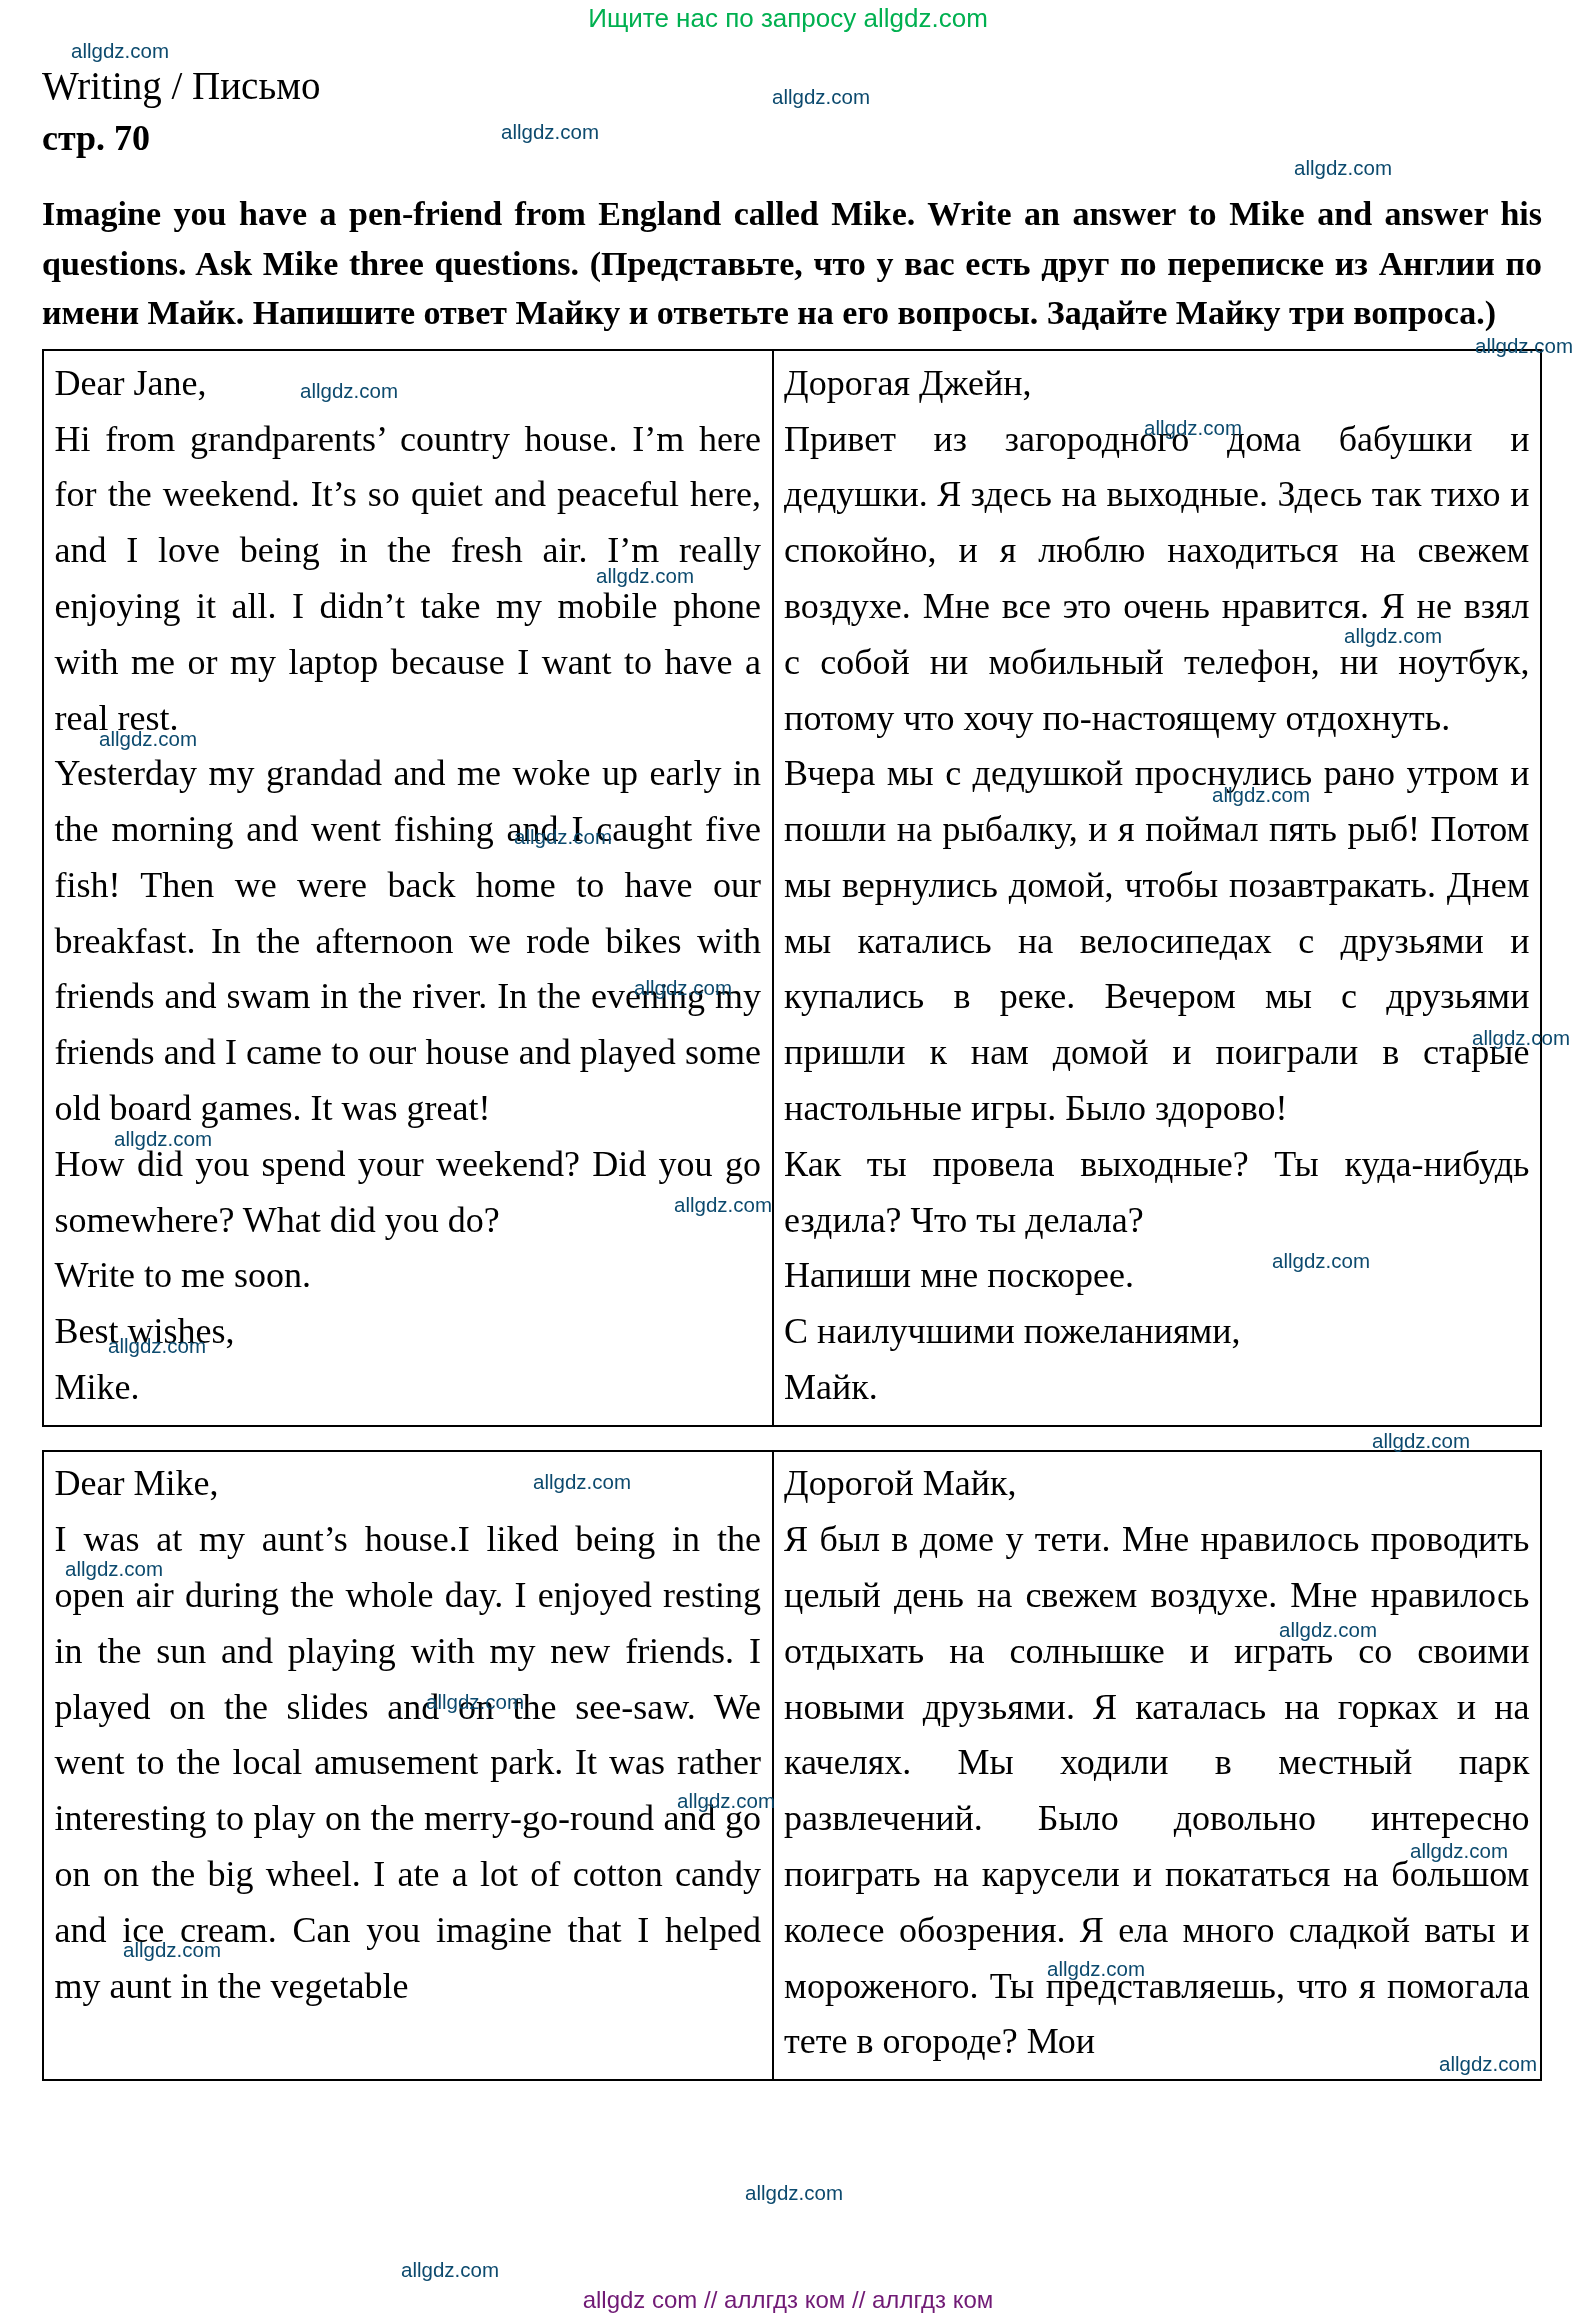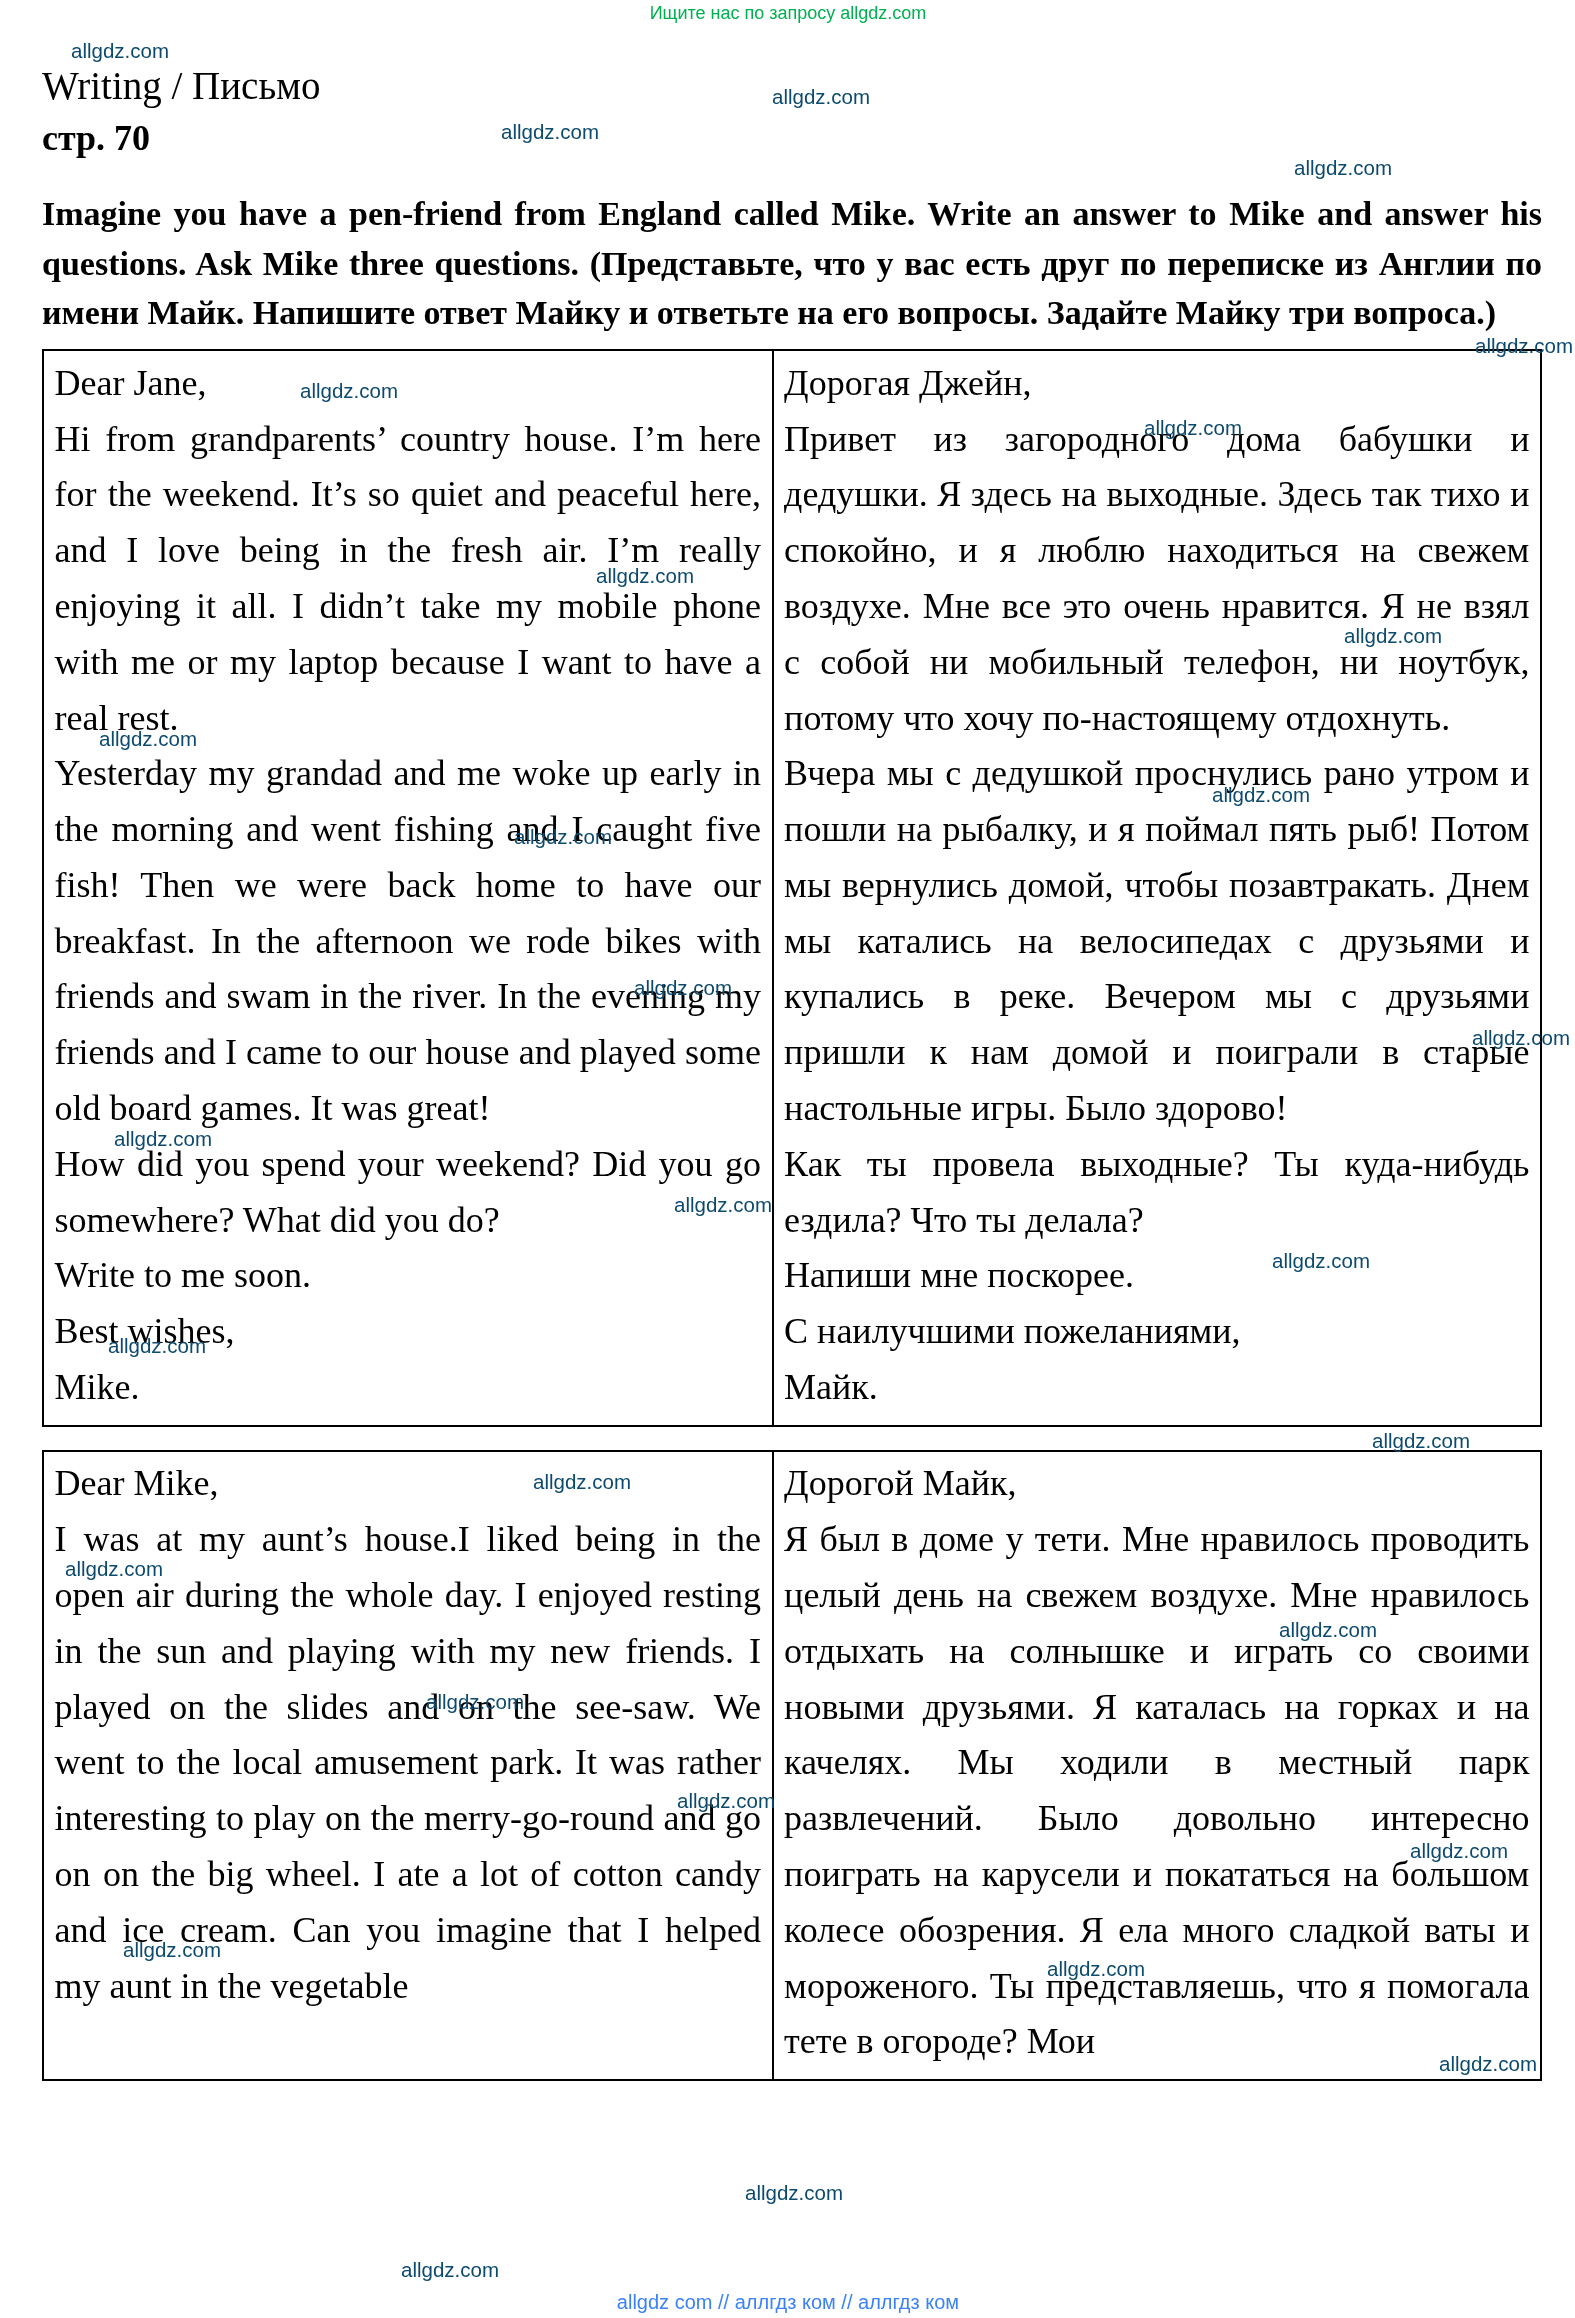--- a/index.html
+++ b/index.html
@@ -12,32 +12,32 @@
     overflow: hidden;
     font-family: "Liberation Serif", serif;
     color: #000000;
   }
   .banner-top {
     position: absolute;
     top: 3px; left: 0;
     width: 100%;
     text-align: center;
     font-family: "Liberation Sans", sans-serif;
-    font-size: 18px;
+    font-size: 26px;
     color: #00b050;
     z-index: 6;
   }
   .banner-bottom {
     position: absolute;
     bottom: 4.6px; left: 0;
     width: 100%;
     text-align: center;
     font-family: "Liberation Sans", sans-serif;
-    font-size: 20px;
-    color: #3b82f6;
+    font-size: 24px;
+    color: #701a75;
     z-index: 6;
   }
   .wm-layer { position: absolute; inset: 0; z-index: 5; pointer-events: none; }
   .wm {
     position: absolute;
     font-family: "Liberation Sans", sans-serif;
     font-size: 20.5px;
     color: #0c4a6e;
     white-space: nowrap;
   }

